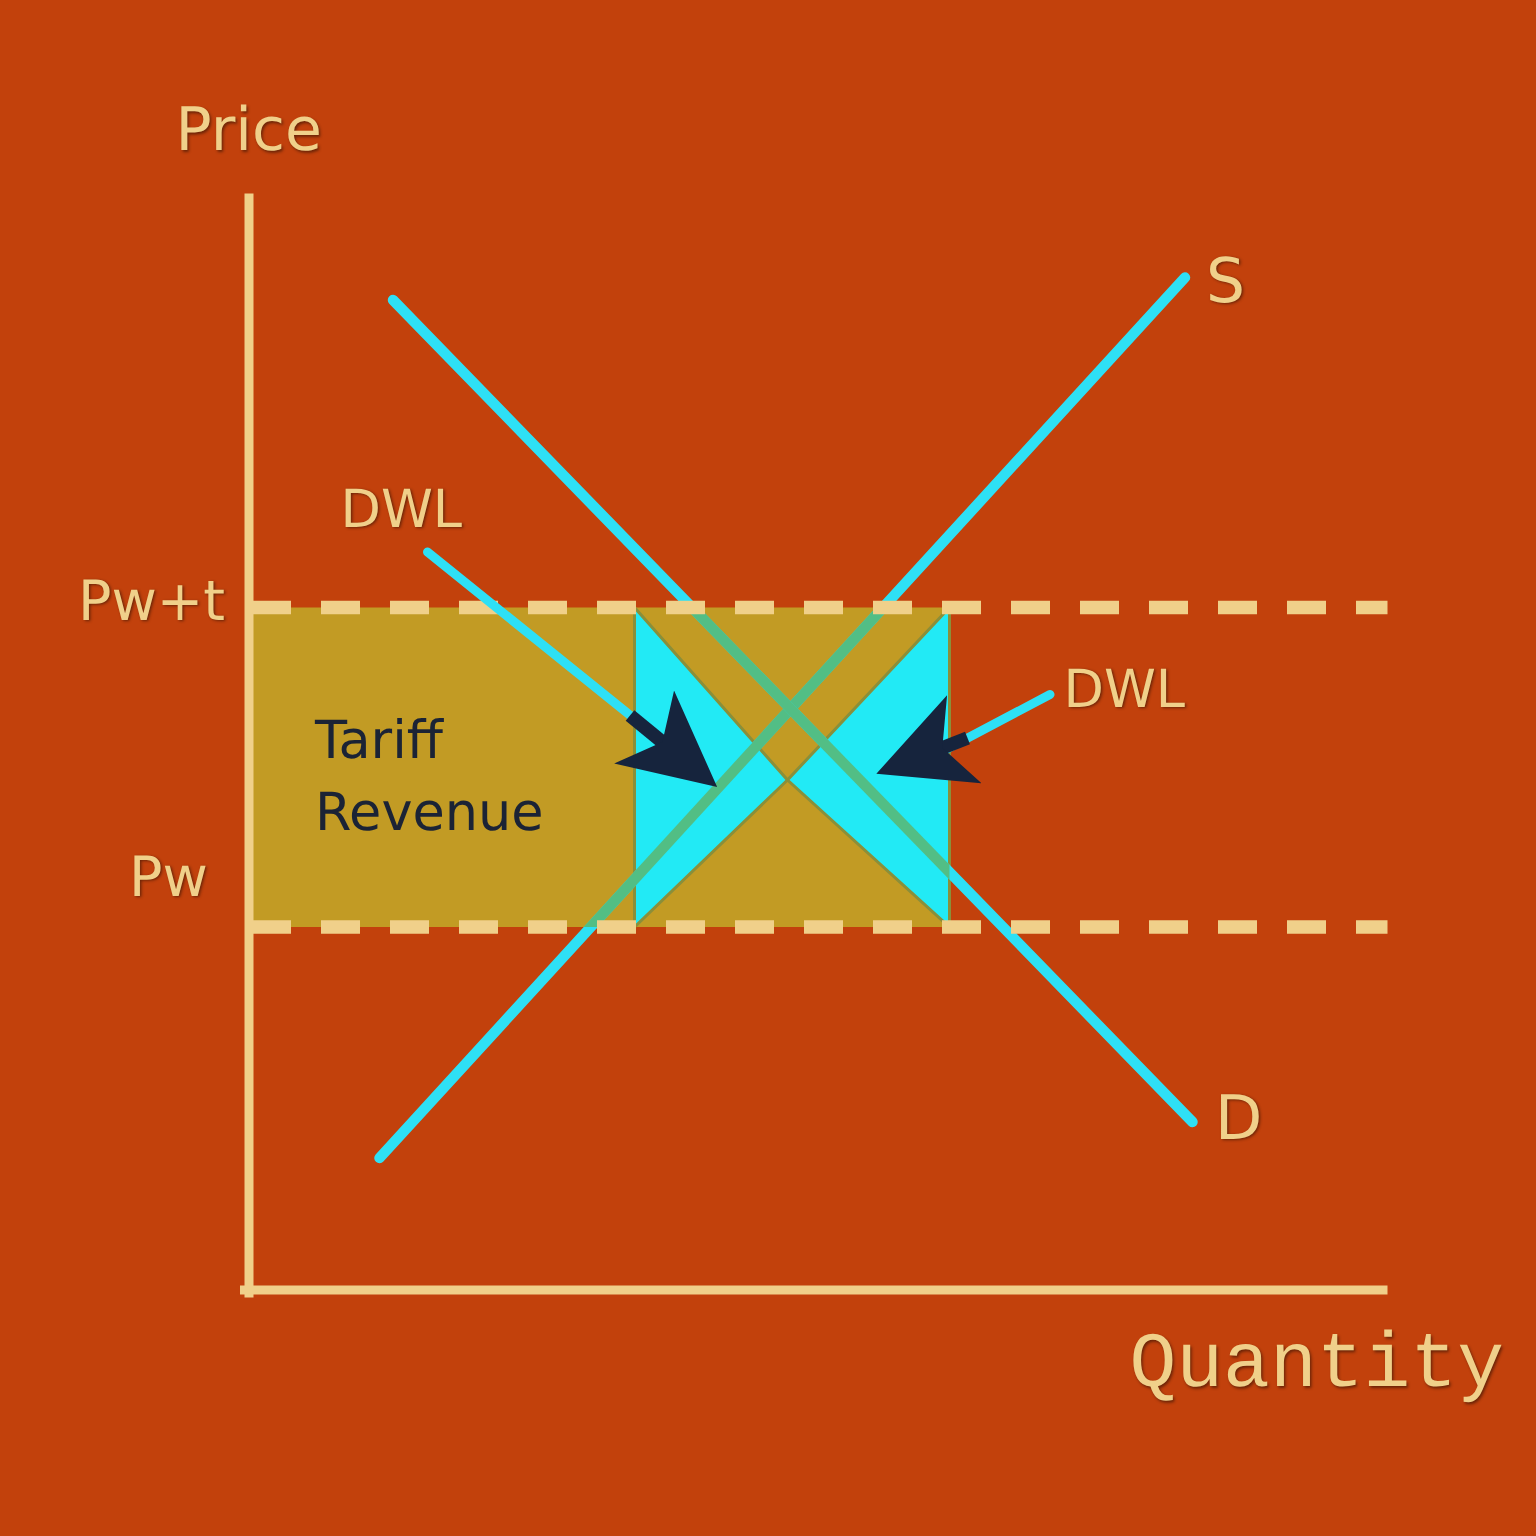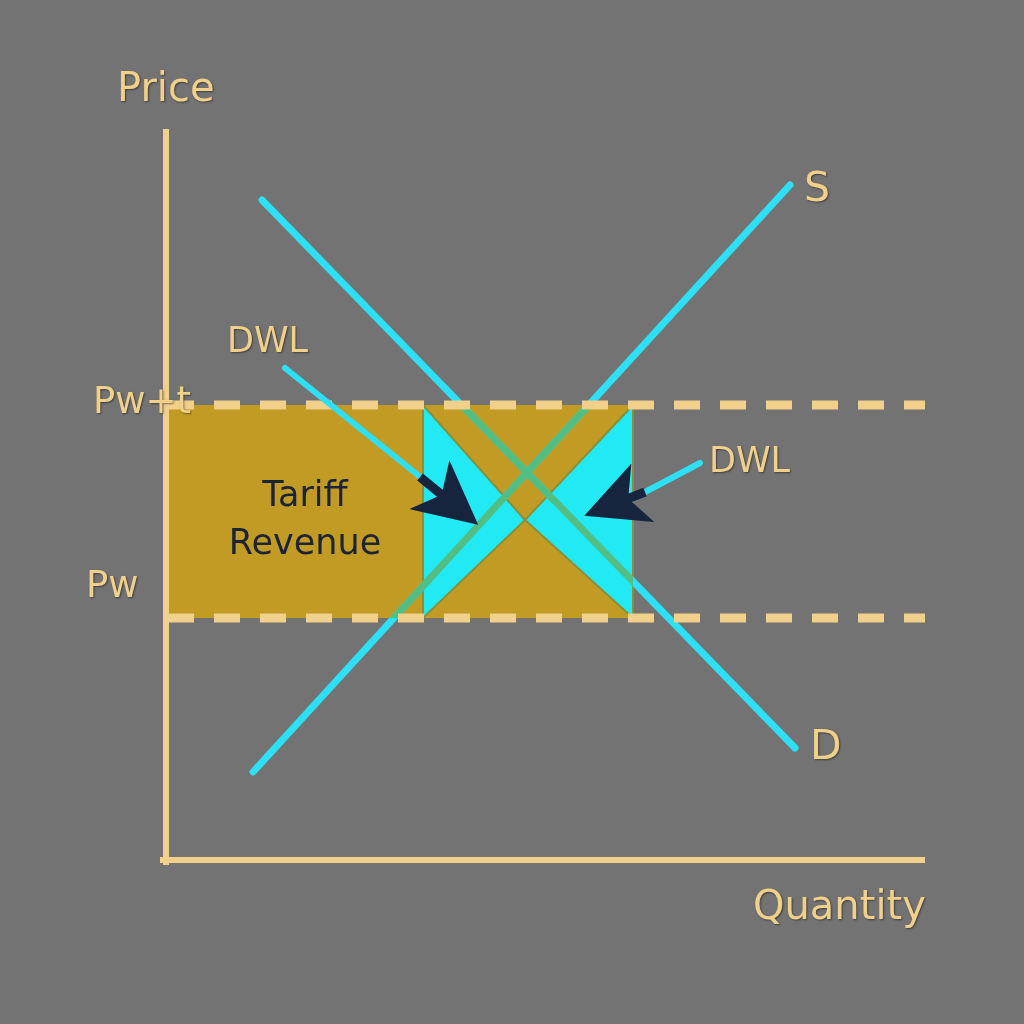--- a/index.html
+++ b/index.html
@@ -4,53 +4,53 @@
 <style>
   html, body {
     margin: 0;
     padding: 0;
     background: #16294a;
   }
   #stage {
     position: relative;
     width: 1024px;
     height: 1024px;
-    background: #737373;
+    background: #c2410c;
     overflow: hidden;
     font-family: "DejaVu Sans", sans-serif;
   }
   #diagram-svg {
     position: absolute;
     left: 0;
     top: 0;
     width: 1024px;
     height: 1024px;
   }
   .lbl {
     position: absolute;
     color: #f0d08a;
     font-family: "DejaVu Sans", sans-serif;
     white-space: nowrap;
     text-shadow: 1px 1px 2px rgba(0,0,0,0.45);
     line-height: 1.05;
   }
   #label-price      { left: 117px; top:  66px; font-size: 40px; }
-  #label-quantity   { left: 753px; top: 884px; font-size: 40px; }
-  #label-pwt        { left:  52px; top: 382px; font-size: 37px; margin-left: 41px; }
+  #label-quantity   { left: 753px; top: 884px; font-size: 52px; font-family: Liberation Mono, monospace; }
+  #label-pwt        { left:  52px; top: 382px; font-size: 37px; }
   #label-pw         { left:  86px; top: 566px; font-size: 37px; }
   #label-supply     { left: 804px; top: 166px; font-size: 41px; }
   #label-demand     { left: 810px; top: 724px; font-size: 41px; }
   #label-dwl-left   { left: 227px; top: 322px; font-size: 35px; }
   #label-dwl-right  { left: 709px; top: 442px; font-size: 35px; }
   #label-tariff-revenue {
     position: absolute;
     left: 210px;
     top: 470px;
     width: 190px;
-    text-align: center;
+    text-align: left;
     color: #1b2335;
     font-size: 35px;
     font-family: "DejaVu Sans", sans-serif;
     line-height: 1.38;
     white-space: pre-line;
   }
 </style>
 </head>
 <body>
 

